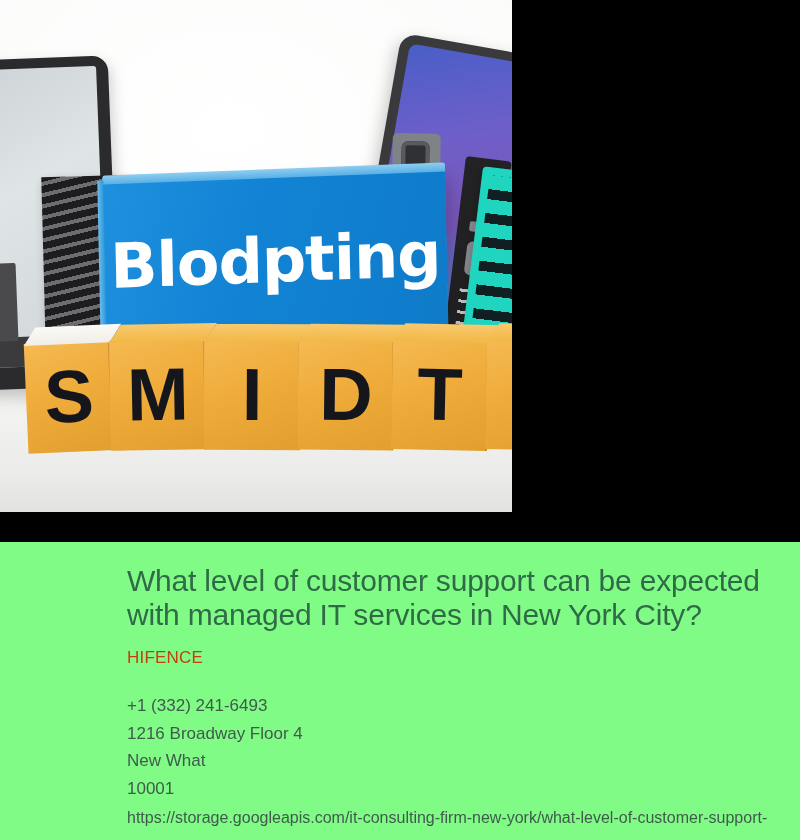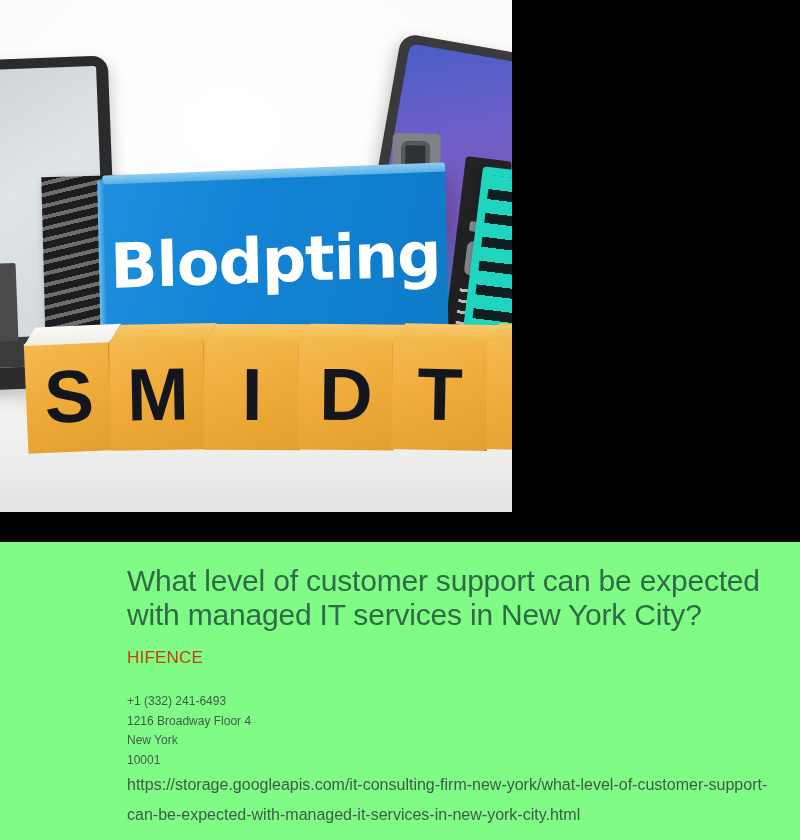--- a/index.html
+++ b/index.html
@@ -320,21 +320,21 @@
     font-family: "Liberation Sans", sans-serif;
     font-size: 17px;
     font-weight: 400;
     margin-top: 16px;
     letter-spacing: 0.2px;
   }
   .contact {
     margin-top: 24px;
     color: #3f5b4c;
     font-family: "Liberation Sans", sans-serif;
-    font-size: 12px;
+    font-size: 17px;
     line-height: 1.62;
   }
   .contact div { white-space: nowrap; }
   .url {
     margin-right: 8px;
     color: #3f5b4c;
     font-family: "Liberation Sans", sans-serif;
     font-size: 16px;
     line-height: 1.85;
     word-break: break-all;
@@ -412,20 +412,20 @@
     </div>
   </div>
 
   <div class="green-card">
     <div class="card-inner">
       <h1 class="headline">What level of customer support can be expected with managed IT services in New York City?</h1>
       <div class="brand">HIFENCE</div>
       <div class="contact">
         <div>+1 (332) 241-6493</div>
         <div>1216 Broadway Floor 4</div>
-        <div>New York</div>
+        <div>New What</div>
         <div>10001</div>
       </div>
       <div class="url">https://storage.googleapis.com/it-consulting-firm-new-york/what-level-of-customer-support-can-be-expected-with-managed-it-services-in-new-york-city.html</div>
     </div>
   </div>
 
 </div>
 
 </body></html>

